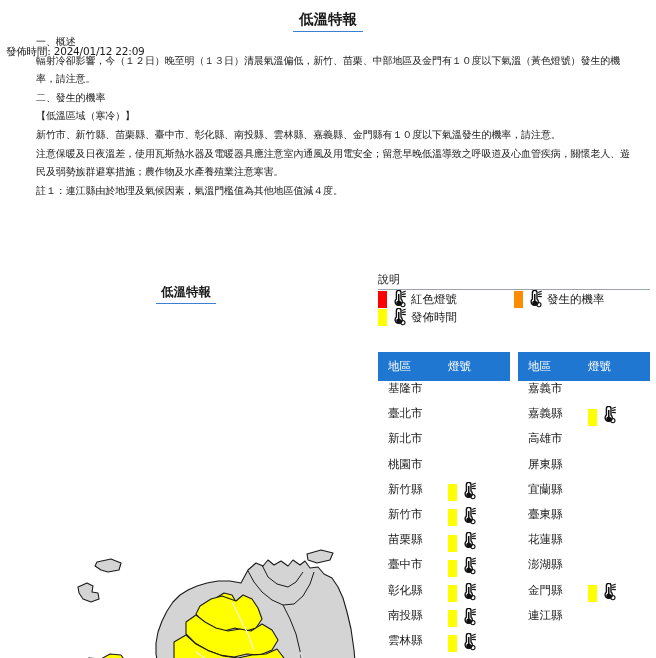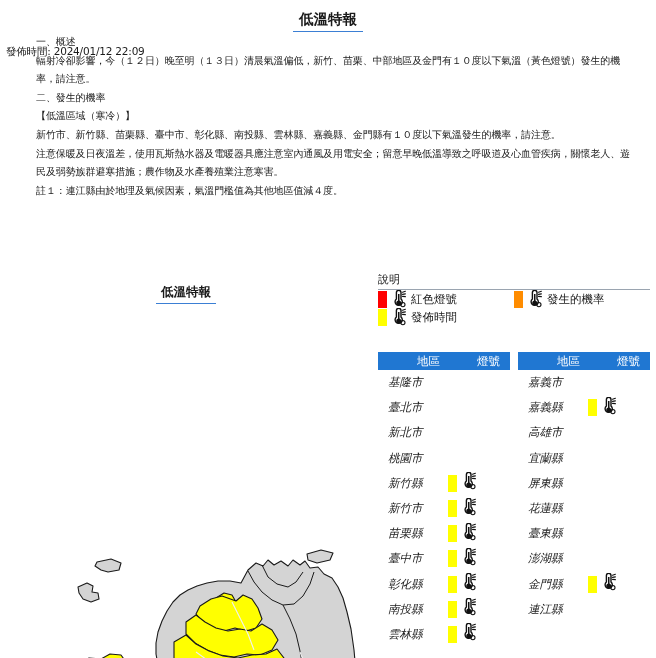--- a/index.html
+++ b/index.html
@@ -117,32 +117,30 @@
     top: 352px;
     width: 272px;
     display: flex;
     gap: 8px;
   }
   .table-col { width: 132px; }
   .tbl-head {
     background: #2077d2;
     color: #ffffff;
     font-size: 11.5px;
-    height: 18px;
+    height: 29px;
     display: flex;
     align-items: center;
-    text-align: right;
   }
   .tbl-head .h-region { width: 62px; padding-left: 10px; }
   .tbl-head .h-signal { width: 60px; padding-left: 8px; }
   .tbl-row {
     display: flex;
-    align-items: center;
+    align-items: flex-start;
     height: 25.2px;
-    font-style: italic;
   }
   .tbl-row .c-region {
     width: 62px;
     padding-left: 10px;
     font-size: 11.5px;
     white-space: nowrap;
   }
   .tbl-row .c-signal {
     width: 60px;
     padding-left: 8px;
@@ -475,33 +473,33 @@
   </g>
   <circle cx="13.9" cy="14.6" r="2.1" fill="none" stroke="#111" stroke-width="1.1"></circle>
 </svg></span>
           </span>
         </div>
         <div class="tbl-row">
           <span class="c-region">高雄市</span>
           <span class="c-signal"></span>
         </div>
         <div class="tbl-row">
+          <span class="c-region">屏東縣</span>
+          <span class="c-signal"></span>
+        </div>
+        <div class="tbl-row">
           <span class="c-region">宜蘭縣</span>
           <span class="c-signal"></span>
         </div>
         <div class="tbl-row">
-          <span class="c-region">屏東縣</span>
+          <span class="c-region">臺東縣</span>
           <span class="c-signal"></span>
         </div>
         <div class="tbl-row">
           <span class="c-region">花蓮縣</span>
-          <span class="c-signal"></span>
-        </div>
-        <div class="tbl-row">
-          <span class="c-region">臺東縣</span>
           <span class="c-signal"></span>
         </div>
         <div class="tbl-row">
           <span class="c-region">澎湖縣</span>
           <span class="c-signal"></span>
         </div>
         <div class="tbl-row">
           <span class="c-region">金門縣</span>
           <span class="c-signal">
             <span class="swatch" style="background: rgb(255, 255, 0);"></span>

